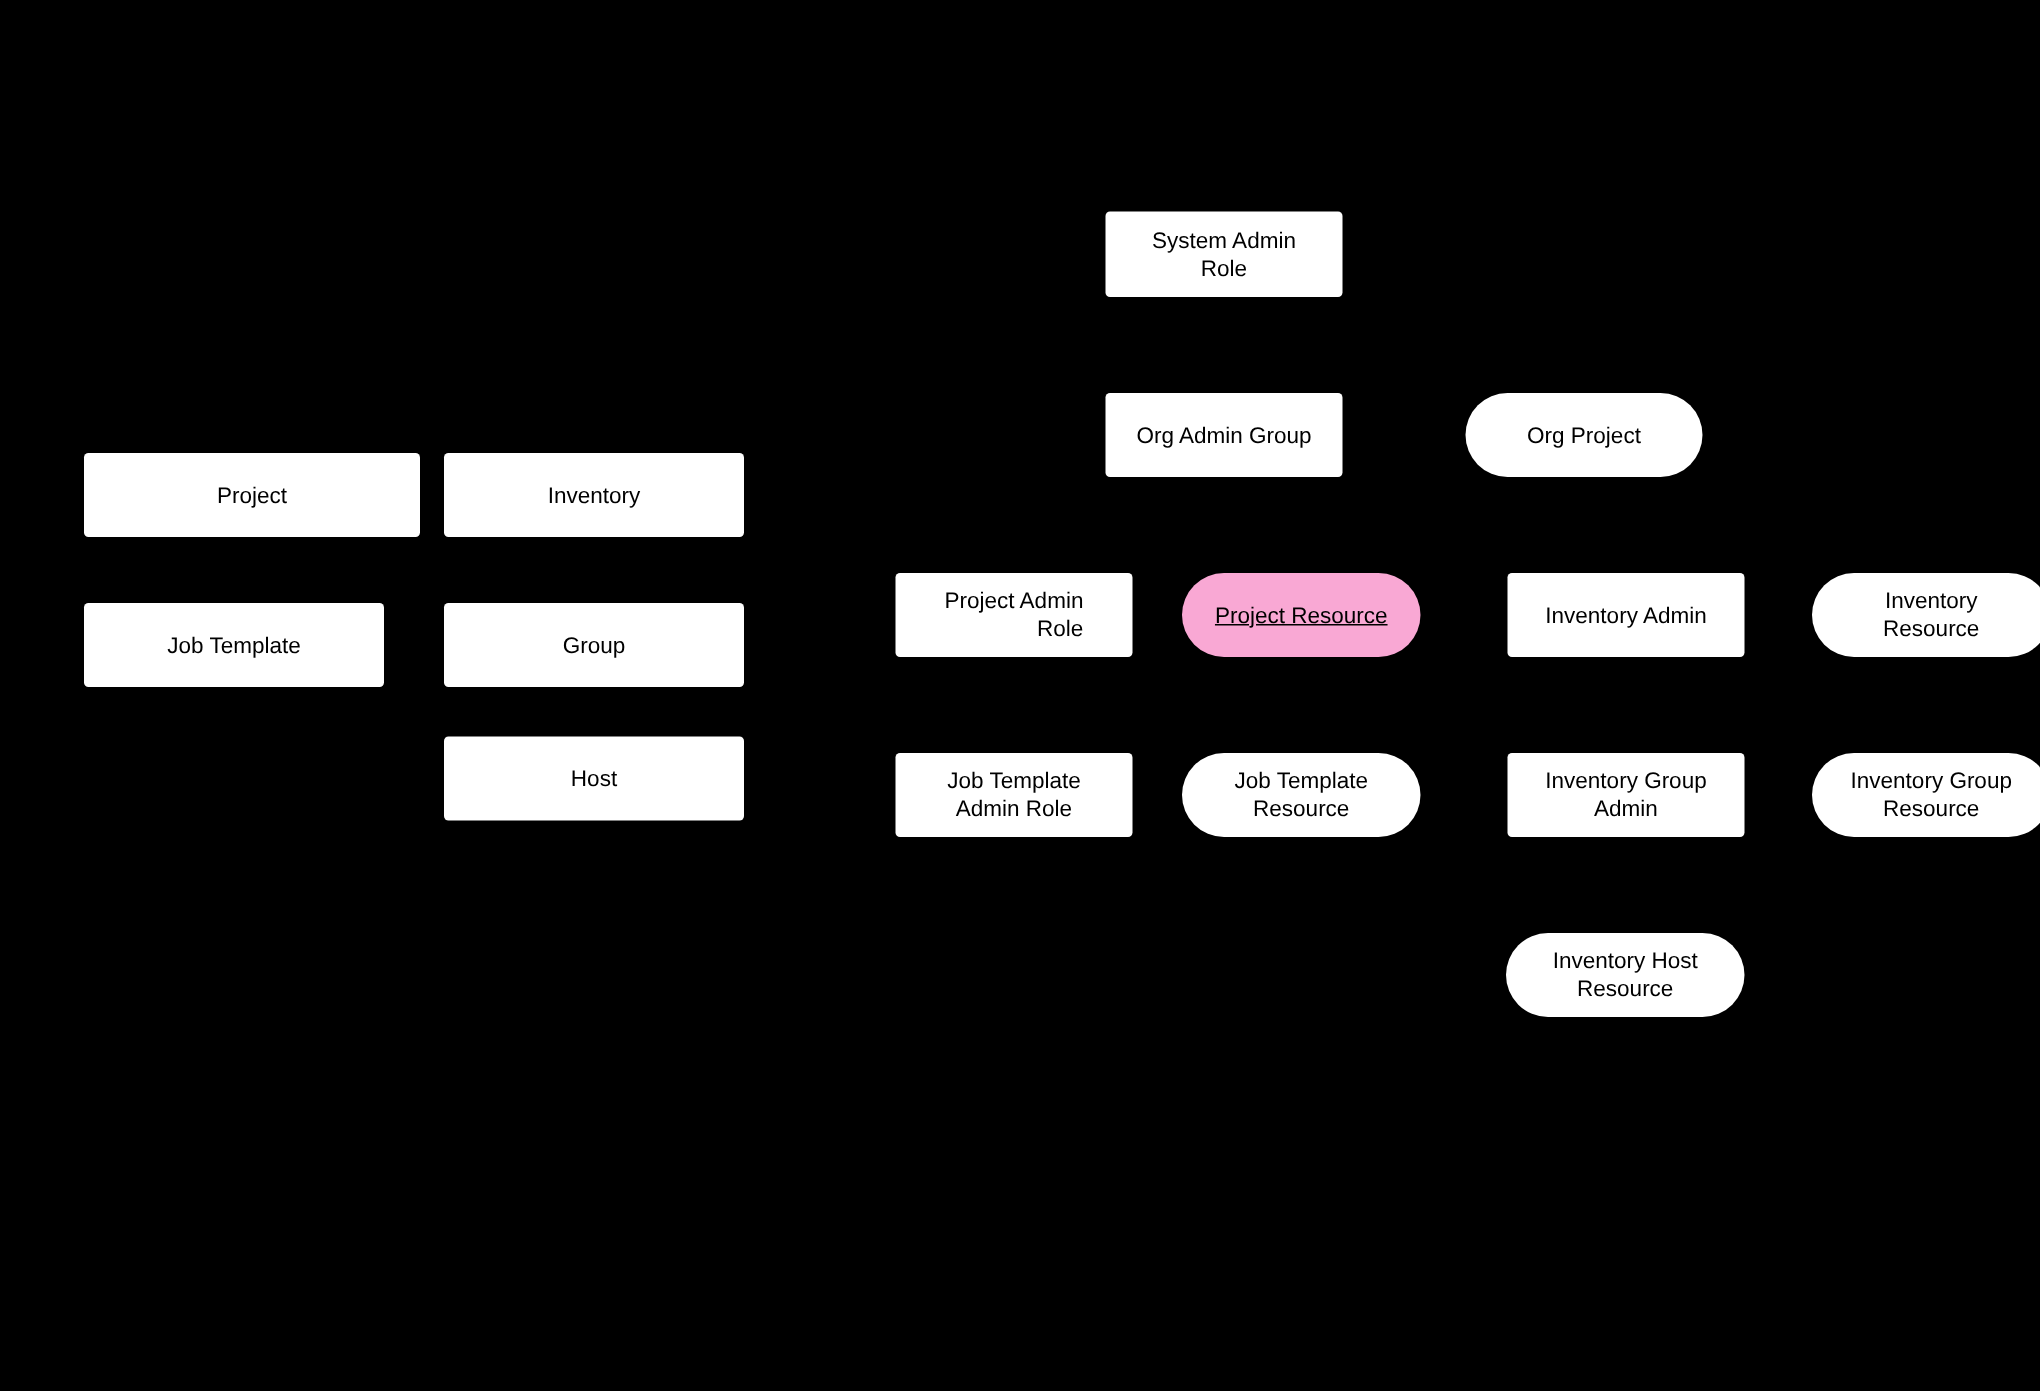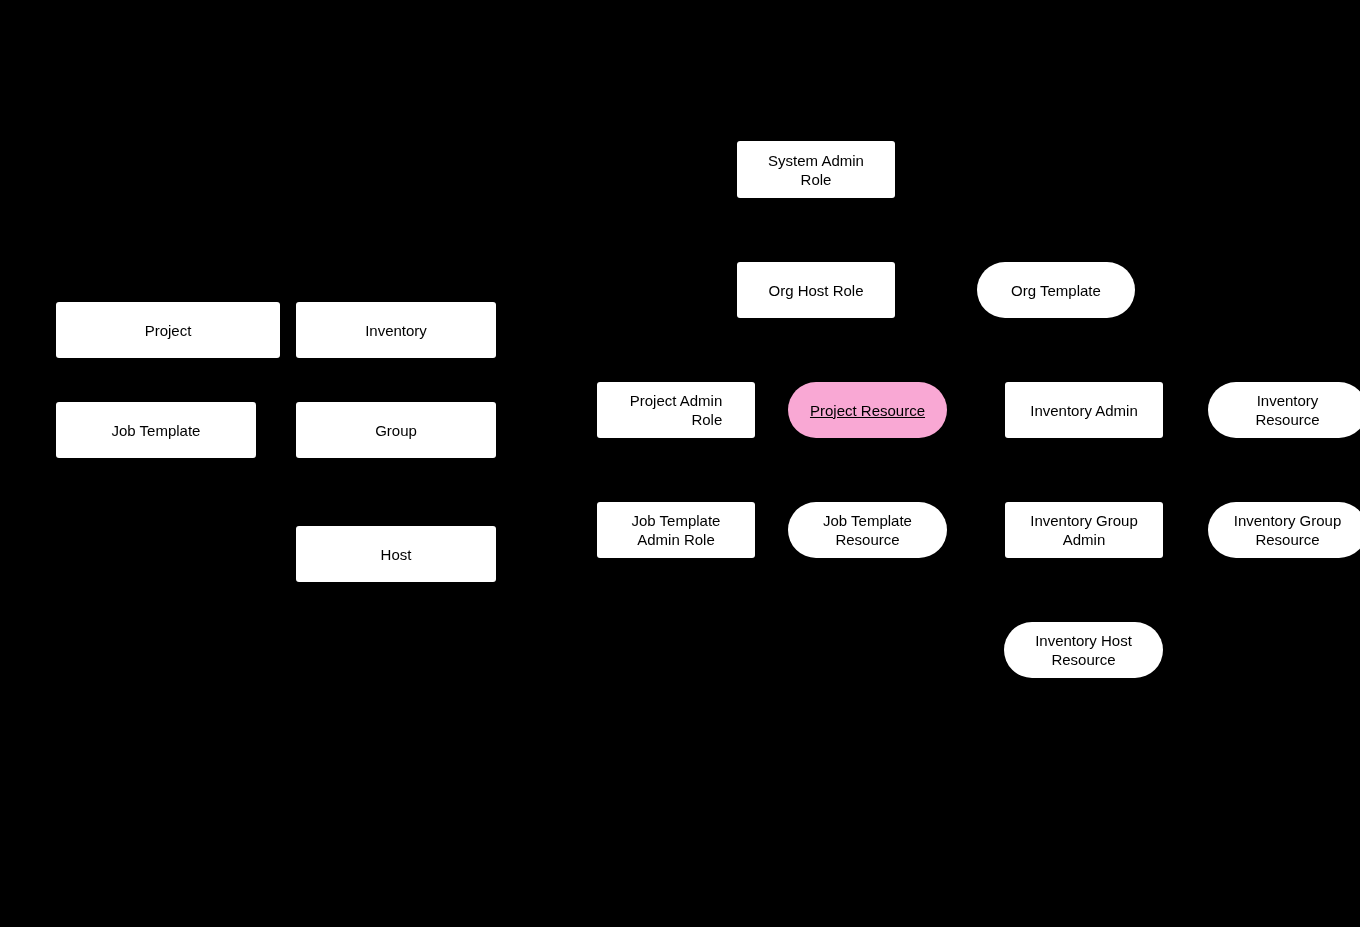--- a/index.html
+++ b/index.html
@@ -45,25 +45,25 @@
   }
 </style>
 </head>
 <body>
 
 <div id="canvas">
     <div class="node rect" style="left: 20px; top: 302px; width: 224px; height: 56px; background: rgb(255, 255, 255); color: rgb(0, 0, 0);">Project</div>
     <div class="node rect" style="left: 260px; top: 302px; width: 200px; height: 56px; background: rgb(255, 255, 255); color: rgb(0, 0, 0);">Inventory</div>
     <div class="node rect" style="left: 20px; top: 402px; width: 200px; height: 56px; background: rgb(255, 255, 255); color: rgb(0, 0, 0);">Job Template</div>
     <div class="node rect" style="left: 260px; top: 402px; width: 200px; height: 56px; background: rgb(255, 255, 255); color: rgb(0, 0, 0);">Group</div>
-    <div class="node rect" style="left: 260px; top: 526px; width: 200px; height: 56px; background: rgb(255, 255, 255); color: rgb(0, 0, 0);">Host</div>
+    <div class="node rect" style="left: 260px; top: 491px; width: 200px; height: 56px; background: rgb(255, 255, 255); color: rgb(0, 0, 0);">Host</div>
     <div class="node rect" style="left: 701px; top: 141px; width: 158px; height: 57px; background: rgb(255, 255, 255); color: rgb(0, 0, 0);">System Admin
 Role</div>
-    <div class="node rect" style="left: 701px; top: 262px; width: 158px; height: 56px; background: rgb(255, 255, 255); color: rgb(0, 0, 0);">Org Host Role</div>
-    <div class="node pill" style="left: 941px; top: 262px; width: 158px; height: 56px; background: rgb(255, 255, 255); color: rgb(0, 0, 0);">Org Template</div>
+    <div class="node rect" style="left: 701px; top: 262px; width: 158px; height: 56px; background: rgb(255, 255, 255); color: rgb(0, 0, 0);">Org Admin Group</div>
+    <div class="node pill" style="left: 941px; top: 262px; width: 158px; height: 56px; background: rgb(255, 255, 255); color: rgb(0, 0, 0);">Org Project</div>
     <div class="node rect" style="left: 561px; top: 382px; width: 158px; height: 56px; background: rgb(255, 255, 255); color: rgb(0, 0, 0); text-align: right;">Project Admin
 Role</div>
     <div class="node pill" style="left: 752px; top: 382px; width: 159px; height: 56px; background: #f9a8d4; color: rgb(0, 0, 0); text-decoration: underline;">Project Resource</div>
     <div class="node rect" style="left: 969px; top: 382px; width: 158px; height: 56px; background: rgb(255, 255, 255); color: rgb(0, 0, 0); text-align: right;">Inventory Admin</div>
     <div class="node pill" style="left: 1172px; top: 382px; width: 159px; height: 56px; background: rgb(255, 255, 255); color: rgb(0, 0, 0);">Inventory
 Resource</div>
     <div class="node rect" style="left: 561px; top: 502px; width: 158px; height: 56px; background: rgb(255, 255, 255); color: rgb(0, 0, 0);">Job Template
 Admin Role</div>
     <div class="node pill" style="left: 752px; top: 502px; width: 159px; height: 56px; background: rgb(255, 255, 255); color: rgb(0, 0, 0);">Job Template
 Resource</div>

